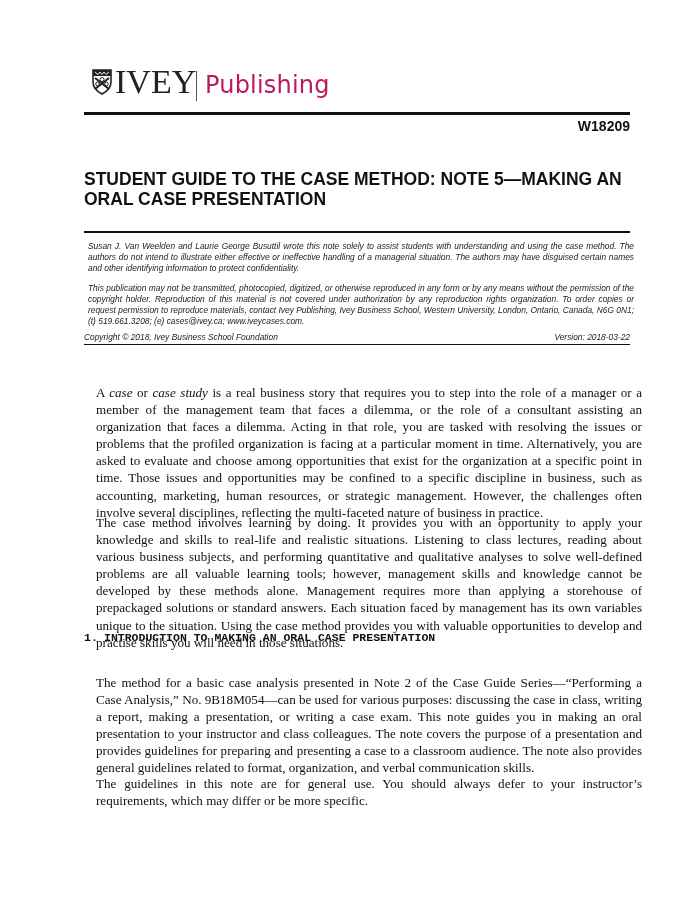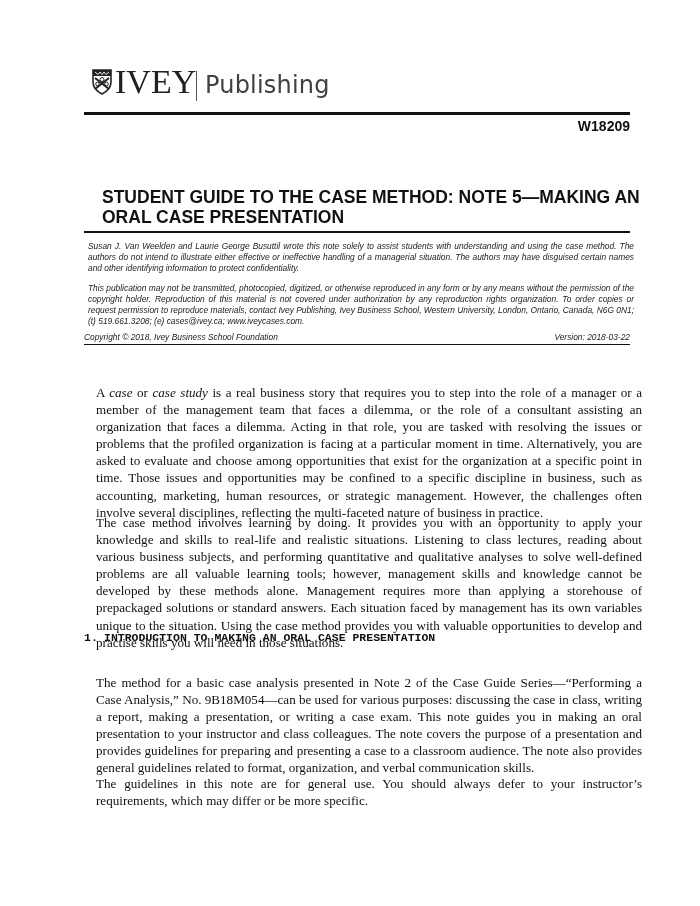--- a/index.html
+++ b/index.html
@@ -3,27 +3,27 @@
   <meta charset="utf-8">
   <style>
     html, body { margin: 0; padding: 0; background: #ffffff; }
     body { width: 700px; height: 906px; position: relative; overflow: hidden; color: #111; }
     .page { position: absolute; left: 0; top: 0; width: 700px; height: 665px; background: #fff; }
 
     .header { position: absolute; left: 85px; top: 66px; width: 545px; height: 45px; }
     .logo-shield { position: absolute; left: 7px; top: 3px; width: 20px; height: 26px; }
     .logo-wordmark { position: absolute; left: 30px; top: -2px; font-family: "Liberation Serif", "DejaVu Serif", serif; font-size: 34px; letter-spacing: 0px; color: #222; line-height: 36px; }
     .logo-divider { position: absolute; left: 111px; top: 5px; width: 1px; height: 30px; background: #555; }
-    .logo-publishing { position: absolute; left: 120px; top: 4px; font-family: "DejaVu Sans", sans-serif; font-size: 24px; color: #404040; line-height: 30px; letter-spacing: 0.2px; }
+    .logo-publishing { position: absolute; left: 120px; top: 4px; font-family: "DejaVu Sans", sans-serif; font-size: 24px; color: #be185d; line-height: 30px; letter-spacing: 0.2px; }
 
     .rule-thick { position: absolute; left: 84px; top: 112px; width: 546px; height: 3px; background: #111; }
 
     .case-number { position: absolute; right: 70px; top: 118px; font-family: "Liberation Sans", sans-serif; font-weight: bold; font-size: 14px; color: #111; margin-left: 44px; }
 
-    .title { position: absolute; left: 84px; top: 169px; width: 546px; font-family: "Liberation Sans", sans-serif; font-weight: bold; font-size: 17.5px; line-height: 20px; color: #111; margin: 18px; }
+    .title { position: absolute; left: 84px; top: 169px; width: 546px; font-family: "Liberation Sans", sans-serif; font-weight: bold; font-size: 17.5px; line-height: 20px; color: #111; margin: 0; }
 
     .rule-mid { position: absolute; left: 84px; top: 231px; width: 546px; height: 1.5px; background: #111; }
 
     .disclaimer { position: absolute; left: 84px; width: 546px; font-family: "Liberation Sans", sans-serif; font-style: italic; font-size: 8.4px; line-height: 11px; color: #222; text-align: justify; margin: 4px; }
     .disclaimer.p1 { top: 237px; }
     .disclaimer.p2 { top: 279px; }
 
     .copyright-row { position: absolute; left: 84px; top: 332px; width: 546px; font-family: "Liberation Sans", sans-serif; font-style: italic; font-size: 8.4px; line-height: 11px; color: #222; display: flex; justify-content: space-between; gap: 28px; }
     .rule-bottom { position: absolute; left: 84px; top: 344px; width: 546px; height: 1px; background: #111; }
 

